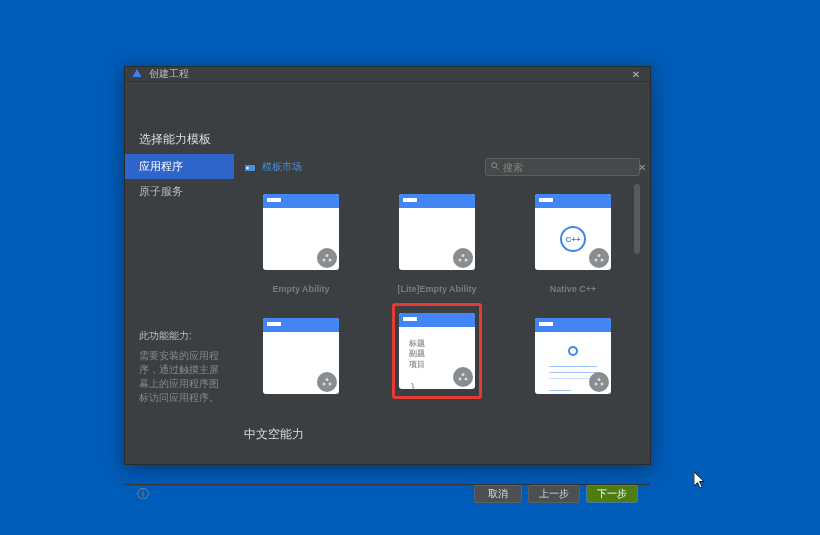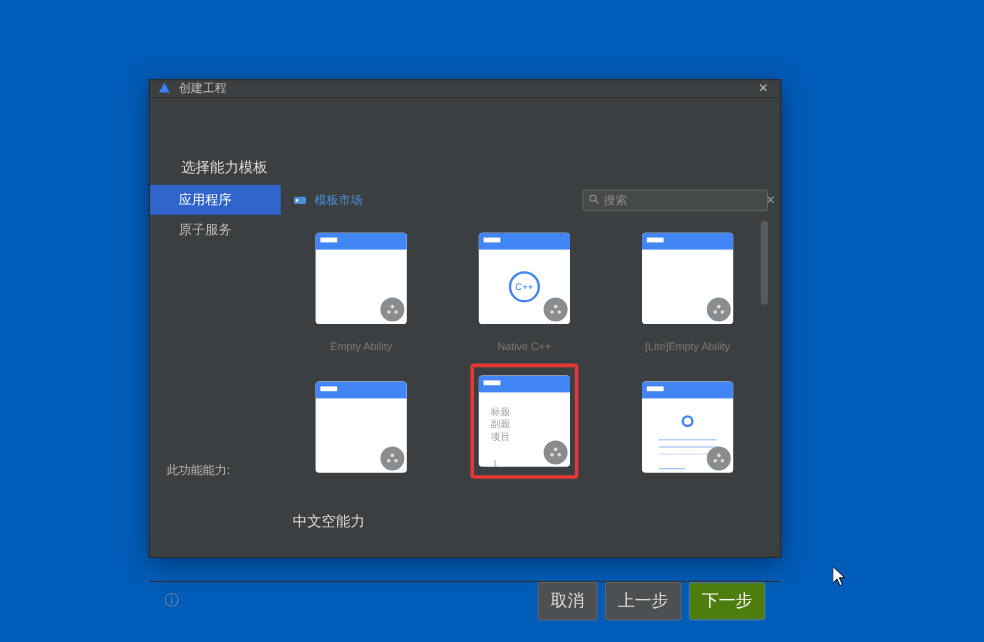--- a/index.html
+++ b/index.html
@@ -33,33 +33,33 @@
     width: 12px; height: 12px; margin-right: 6px;
     display: inline-flex; align-items: center; justify-content: center;
   }
   .titlebar .spacer { flex: 1; }
   .titlebar .close { color: #bbb; cursor: pointer; width: 16px; text-align: center; }
   .body {
     flex: 1; display: flex; flex-direction: column;
   }
   .section-title {
     color: #ddd; font-size: 12px;
-    padding: 10px 26px 6px;
+    padding: 10px 14px 6px;
   }
   .main {
     flex: 1; display: flex;
     overflow: hidden;
   }
   .sidebar {
     width: 120px;
     display: flex; flex-direction: column;
   }
   .sidemenu { }
   .sideitem {
-    padding: 5px 24px;
+    padding: 5px 14px;
     color: #bbb;
     cursor: pointer;
     font-size: 11px;
   }
   .sideitem.active {
     background: #2F65CA;
     color: #fff;
   }
   .sidefoot {
     margin-top: auto;
@@ -99,20 +99,21 @@
   .gridwrap {
     flex: 1; position: relative;
     overflow: hidden;
   }
   .grid {
     display: grid;
     grid-template-columns: repeat(3, 114px);
     column-gap: 22px;
     row-gap: 12px;
     padding-right: 10px;
+    font-weight: bold;
   }
   .scrollbar {
     position: absolute; right: 0; top: 0; bottom: 0; width: 6px;
   }
   .scrollbar .thumb {
     position: absolute; left: 0; right: 0; top: 0; height: 70px;
     background: #5a5a5a; border-radius: 3px;
   }
   .card {
     width: 114px;
@@ -201,25 +202,25 @@
   .desc .dsub { color: #777; font-size: 9px; }
   .footer {
     height: 32px;
     border-top: 1px solid #323232;
     display: flex; align-items: center;
     padding: 0 12px;
   }
   .footer .help { color: #888; cursor: pointer; font-size: 12px; }
   .footer .fgap { flex: 1; }
   .btn {
-    height: 32px; min-width: 48px;
+    height: 18px; min-width: 48px;
     padding: 0 10px;
     background: #4C5052;
     border: 1px solid #5e6264;
-    color: #ddd; font-size: 14px;
+    color: #ddd; font-size: 10px;
     border-radius: 2px;
     margin-left: 6px;
     display: inline-flex; align-items: center; justify-content: center;
     cursor: pointer;
   }
   .btn.primary {
     background: #4d7c0f;
     border-color: #4a75a8;
     color: #fff;
   }
@@ -249,20 +250,21 @@
     <div class="section-title">选择能力模板</div>
 
     <div class="main">
       <div class="sidebar">
         <div class="sidemenu">
           <div class="sideitem active">应用程序</div>
           <div class="sideitem">原子服务</div>
         </div>
         <div class="sidefoot">
           <div class="lbl">此功能能力:</div>
+          <div>需要安装的应用程序，通过触摸主屏幕上的应用程序图标访问应用程序。</div>
         </div>
       </div>
 
       <div class="content">
         <div class="toprow">
           <span class="linkicon">
             <svg viewBox="0 0 24 16">
                 <rect x="2" y="2" width="20" height="12" rx="2" fill="#4a90d9"></rect>
                 <rect x="5" y="6" width="4" height="4" fill="#fff"></rect>
               </svg>
@@ -294,52 +296,52 @@
                         <circle cx="6" cy="16" r="3" fill="#ddd"></circle>
                         <circle cx="18" cy="16" r="3" fill="#ddd"></circle>
                         <circle cx="12" cy="7" r="3" fill="#ddd"></circle>
                       </svg>
                   </div>
                 </div>
               </div>
               <div class="caption">Empty Ability</div>
             </div>
 
+            <div class="card">
+              <div class="thumb-frame">
+                <div class="phone">
+                    <div class="bar"></div>
+                    <div class="pbody"></div>
+                  <div class="badge">
+                    <svg viewBox="0 0 24 24">
+                        <circle cx="6" cy="16" r="3" fill="#ddd"></circle>
+                        <circle cx="18" cy="16" r="3" fill="#ddd"></circle>
+                        <circle cx="12" cy="7" r="3" fill="#ddd"></circle>
+                      </svg>
+                  </div>
+                </div>
+              </div>
+              <div class="caption">[Lite]Empty Ability</div>
+            </div>
+
             <div class="card native-cpp">
               <div class="thumb-frame">
                 <div class="phone">
                     <div class="bar"></div>
                     <div class="pbody"></div>
                   <div class="badge">
                     <svg viewBox="0 0 24 24">
                         <circle cx="6" cy="16" r="3" fill="#ddd"></circle>
                         <circle cx="18" cy="16" r="3" fill="#ddd"></circle>
                         <circle cx="12" cy="7" r="3" fill="#ddd"></circle>
                       </svg>
                   </div>
                 </div>
               </div>
               <div class="caption">Native C++</div>
-            </div>
-
-            <div class="card">
-              <div class="thumb-frame">
-                <div class="phone">
-                    <div class="bar"></div>
-                    <div class="pbody"></div>
-                  <div class="badge">
-                    <svg viewBox="0 0 24 24">
-                        <circle cx="6" cy="16" r="3" fill="#ddd"></circle>
-                        <circle cx="18" cy="16" r="3" fill="#ddd"></circle>
-                        <circle cx="12" cy="7" r="3" fill="#ddd"></circle>
-                      </svg>
-                  </div>
-                </div>
-              </div>
-              <div class="caption">[Lite]Empty Ability</div>
             </div>
 
             <div class="card">
               <div class="thumb-frame">
                 <div class="phone">
                     <div class="bar"></div>
                     <div class="pbody"></div>
                   <div class="badge">
                     <svg viewBox="0 0 24 24">
                         <circle cx="6" cy="16" r="3" fill="#ddd"></circle>

